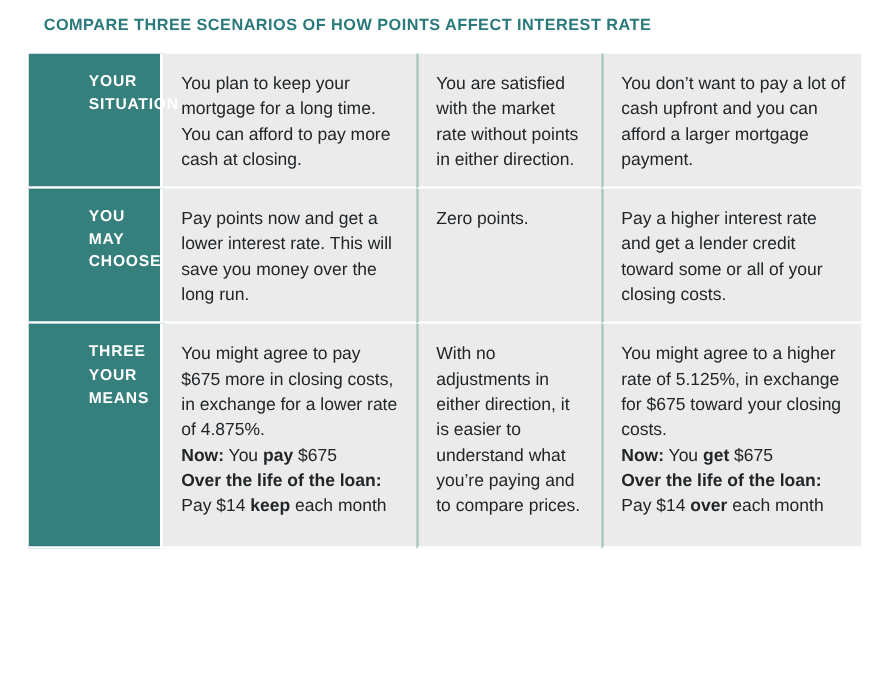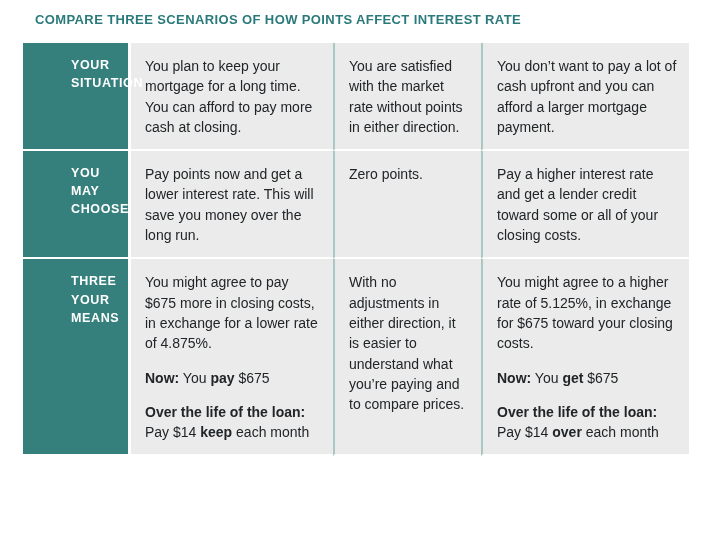--- a/index.html
+++ b/index.html
@@ -49,21 +49,21 @@
   td.c3{border-left:2px solid var(--divider);}
   tr.kv{height:51px;}
   tr.kv th,tr.kv td{vertical-align:middle;}
   tr.kv td{font-weight:bold;padding-bottom:0;}
   tr.para th{padding-top:13px;padding-left:48px;}
   tr.para td{padding-top:13px;}
   tr.r-situation{height:103px;}
   tr.r-choose{height:104px;}
   tr.r-means{height:180px;}
   td p{margin:0;}
-  td p + p{margin-top:14px;}
+  td p + p{margin-top:0;}
 </style>
 </head>
 <body>
 
 <div class="page">
   <h1>COMPARE THREE SCENARIOS OF HOW POINTS AFFECT INTEREST RATE</h1>
 
   <table>
     <colgroup>
       <col class="c-label">

